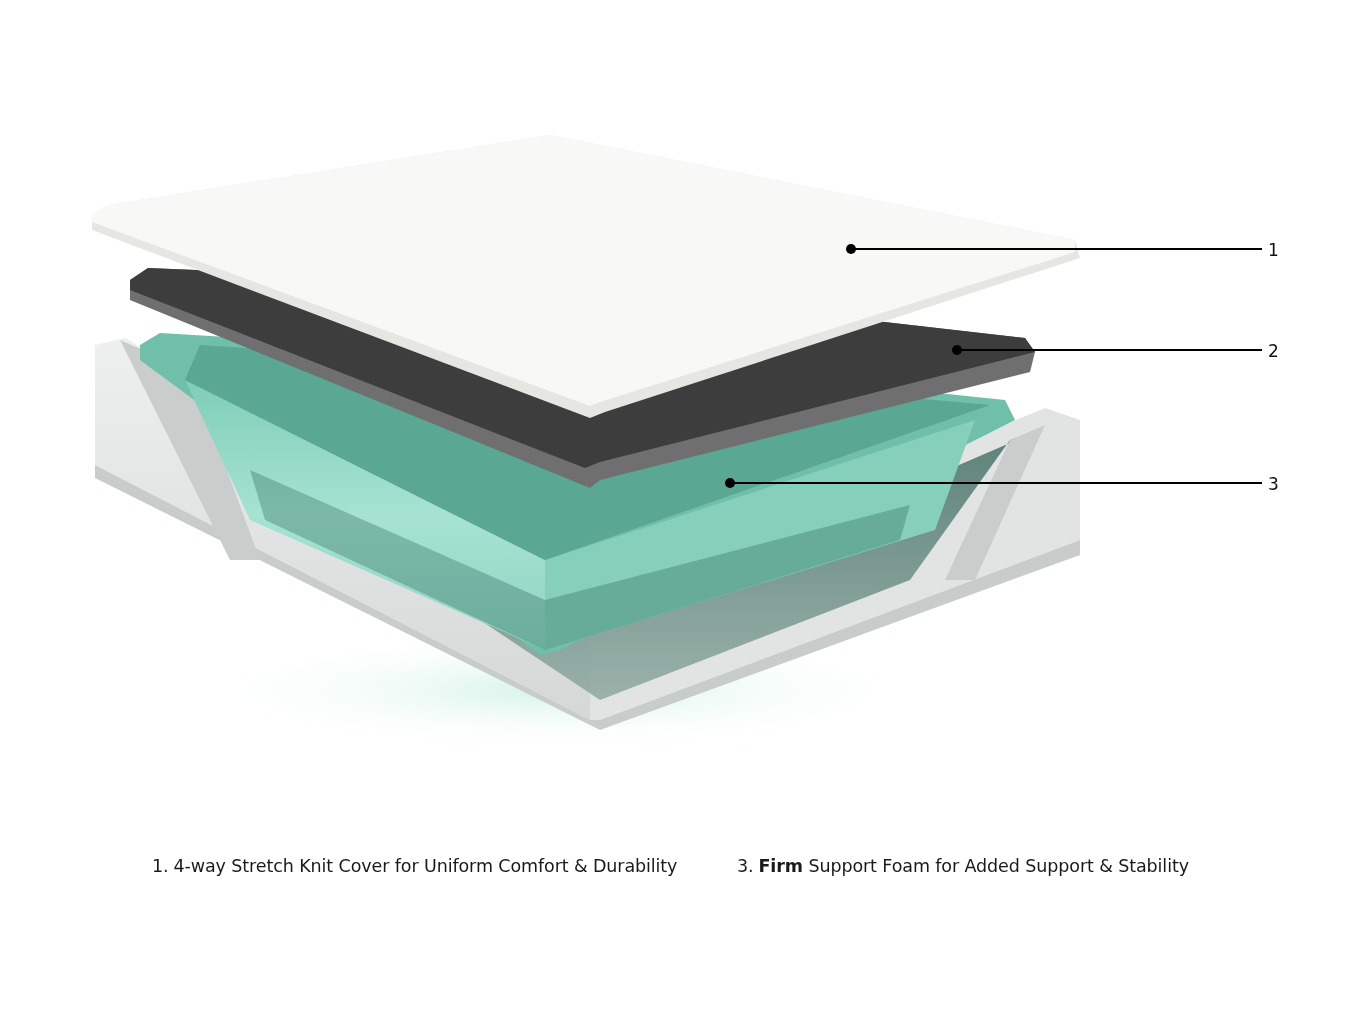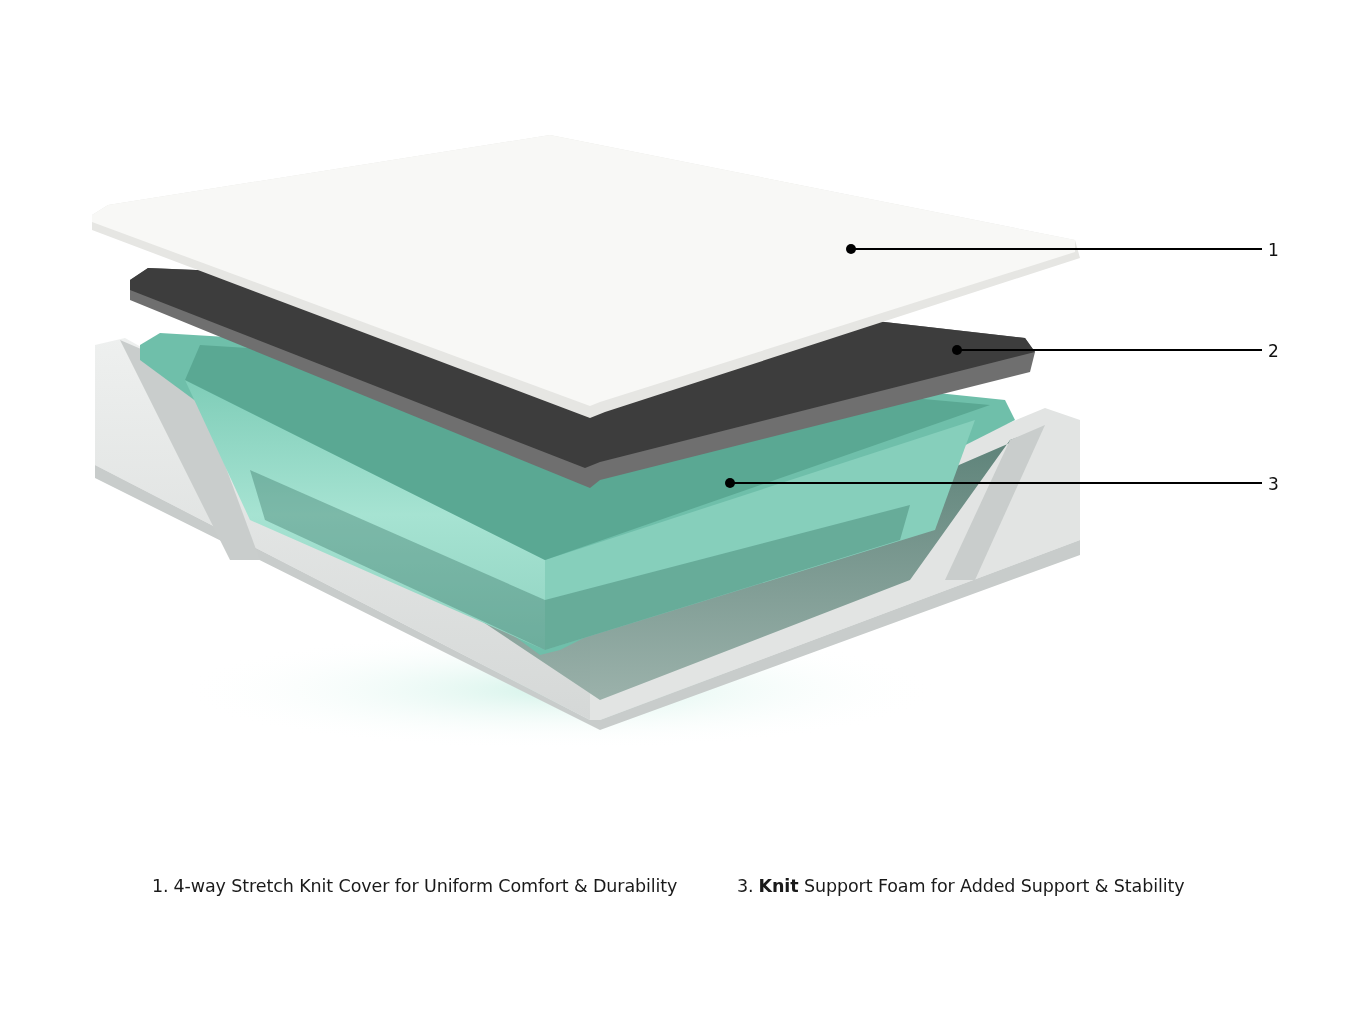--- a/index.html
+++ b/index.html
@@ -3,21 +3,21 @@
   <meta charset="utf-8">
   <style>
     html, body { margin: 0; padding: 0; background: #ffffff; }
     body { width: 1361px; height: 1020px; position: relative; overflow: hidden;
            font-family: "DejaVu Sans", "Liberation Sans", sans-serif; color: #1a1a1a; }
     #diagram { position: absolute; left: 0; top: 0; width: 1361px; height: 1020px; }
     .callout-num { position: absolute; font-size: 17px; font-weight: 400; color: #111; line-height: 1; }
     .legend { position: absolute; top: 852px; font-size: 17.5px; letter-spacing: -0.1px; line-height: 28px; white-space: nowrap; }
     .legend-left { left: 152px; }
     .legend-right { left: 737px; }
-    .legend-item { display: block; margin-top: 20px; }
+    .legend-item { display: block; }
     .legend-item .num { margin-right: 5px; }
     .legend-item b { font-weight: 700; }
   </style>
 </head>
 <body>
 
 <svg id="diagram" viewBox="0 0 1361 1020" xmlns="http://www.w3.org/2000/svg">
   <defs>
     <linearGradient id="caseGrad" x1="0" y1="0" x2="0" y2="1">
       <stop offset="0" stop-color="#eef0ef"></stop>
@@ -86,15 +86,15 @@
 <div class="callout-num" style="left:1268px; top:476px;">3</div>
 
 <div class="legend legend-left">
   <span class="legend-item">
     <span class="num">1.</span><b></b><span>4-way Stretch Knit Cover for Uniform Comfort &amp; Durability</span>
   </span>
 </div>
 
 <div class="legend legend-right">
   <span class="legend-item">
-    <span class="num">3.</span><b>Knit</b><span> Support Foam for Added Support &amp; Stability</span>
+    <span class="num">3.</span><b>Firm</b><span> Support Foam for Added Support &amp; Stability</span>
   </span>
 </div>
 
 </body></html>

